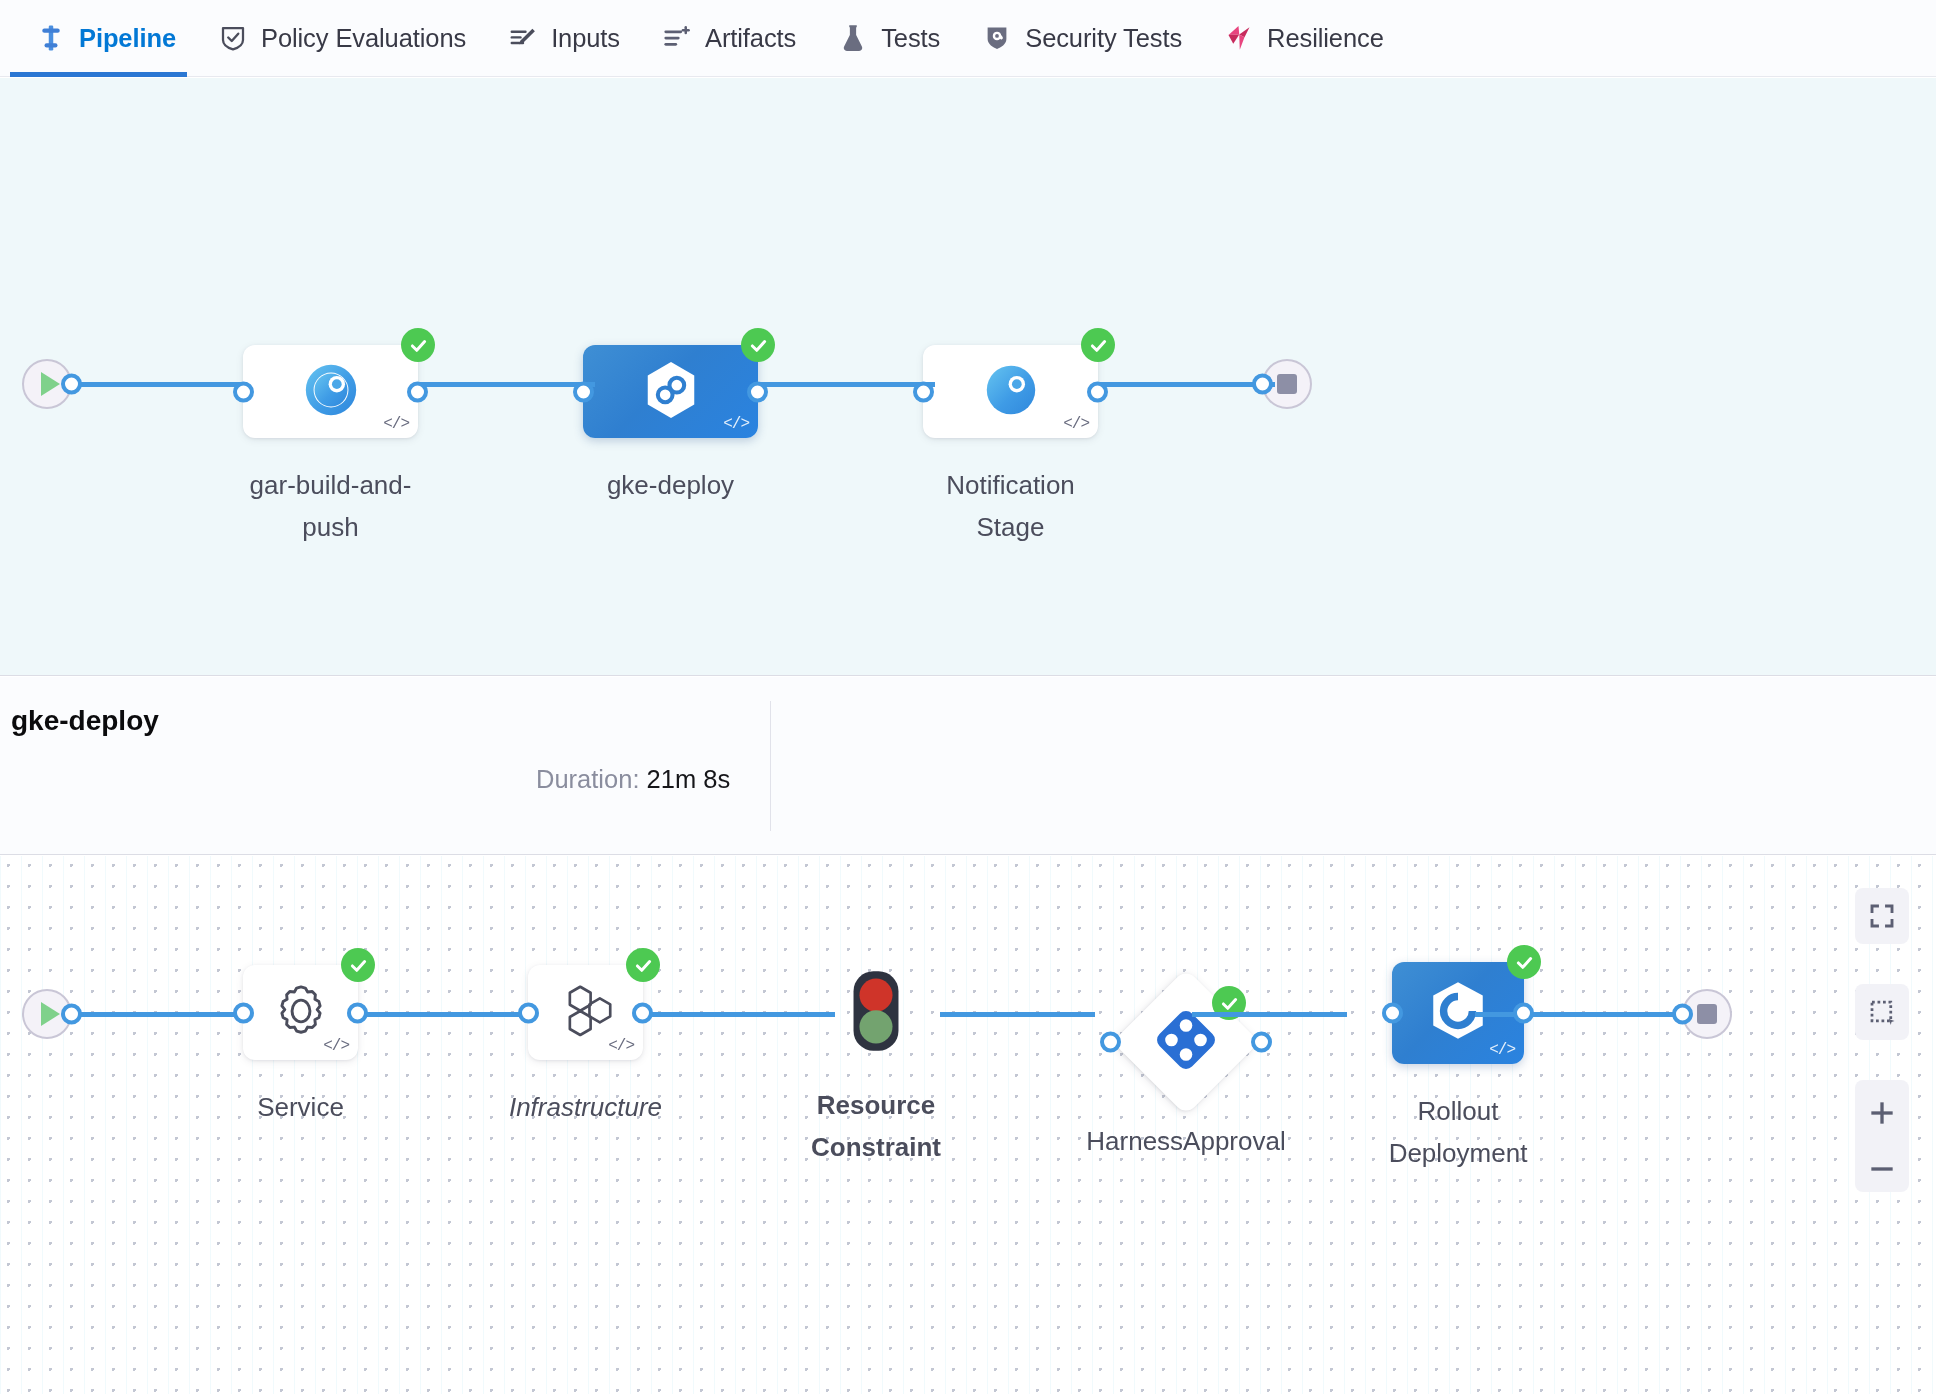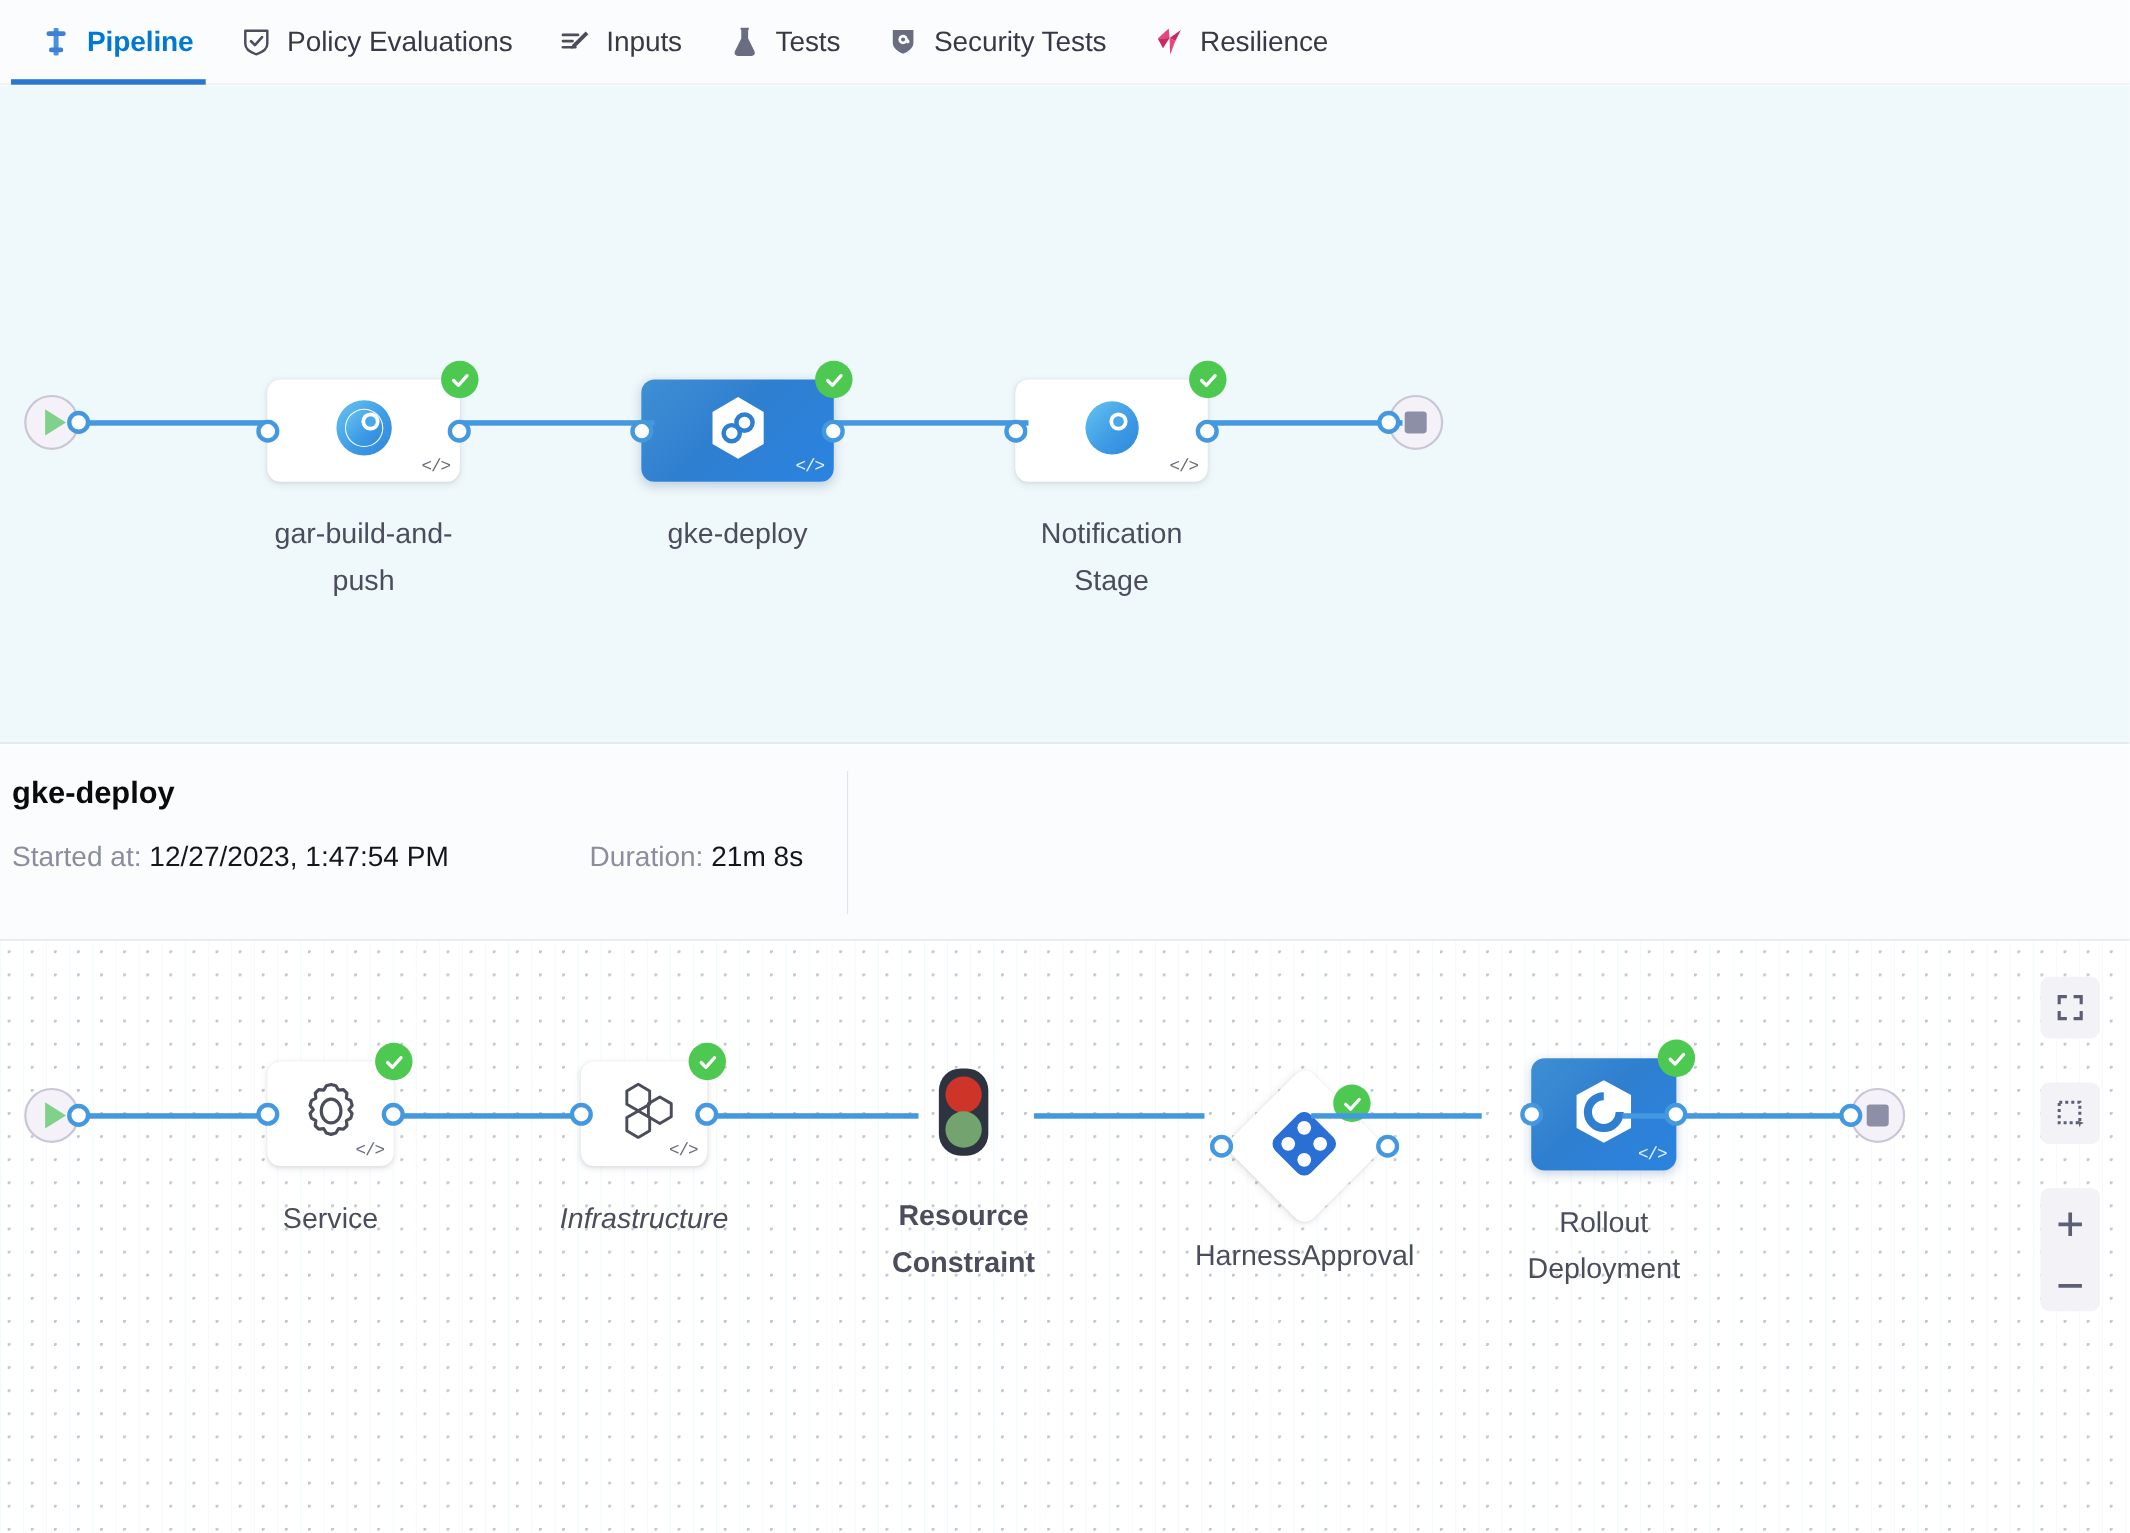--- a/index.html
+++ b/index.html
@@ -222,20 +222,36 @@
           <line x1="3" y1="7" x2="14" y2="7"></line>
           <line x1="3" y1="11.5" x2="10" y2="11.5"></line>
           <line x1="3" y1="16" x2="12" y2="16"></line>
         </g>
         <path d="M19.5 4.5 L21.5 6.5 L11.8 16.2 L9 17 L9.8 14.2 Z" fill="#4b4d5c"></path>
       </svg>
     </span>
     <span class="tab-label">Inputs</span>
   </div>
 
+  <div class="tab">
+    <span class="tab-ico">
+      <svg viewBox="0 0 24 24" width="30" height="30">
+        <g stroke="#5c5f73" stroke-width="2.2" stroke-linecap="round">
+          <line x1="3" y1="7" x2="15" y2="7"></line>
+          <line x1="3" y1="12" x2="13" y2="12"></line>
+          <line x1="3" y1="17" x2="11" y2="17"></line>
+        </g>
+        <g stroke="#5c5f73" stroke-width="2" stroke-linecap="round">
+          <line x1="19" y1="3.4" x2="19" y2="8"></line>
+          <line x1="16.7" y1="5.7" x2="21.3" y2="5.7"></line>
+        </g>
+      </svg>
+    </span>
+    <span class="tab-label">Artifacts</span>
+  </div>
 
   <div class="tab">
     <span class="tab-ico">
       <svg viewBox="0 0 24 24" width="30" height="30">
         <path d="M9 2.5 h6 M10.3 2.5 v7.2 L5.6 19.2 c-.6 1.2 .2 2.3 1.5 2.3 h9.8
                  c1.3 0 2.1-1.1 1.5-2.3 L13.7 9.7 V2.5" fill="#6a6d80" stroke="#6a6d80" stroke-width="1.6" stroke-linejoin="round"></path>
       </svg>
     </span>
     <span class="tab-label">Tests</span>
   </div>
@@ -360,24 +376,20 @@
 
   <div class="terminal" style="left:1262px; top:281px;">
     <div class="sq-stop"></div>
     <div class="port left" style="left:-12px;"></div>
   </div>
 </div>
 
 <div class="detail">
   <div class="detail-title">gke-deploy</div>
 
-  <div class="detail-sub">
-    <span class="muted">Started at:</span>
-    <span>12/27/2023, 1:47:54 PM</span>
-  </div>
 
   <div class="detail-dur">
     <span class="muted">Duration:</span>
     <span>21m 8s</span>
   </div>
 
   <div class="vdiv" style="left:770px;"></div>
 
 </div>
 

